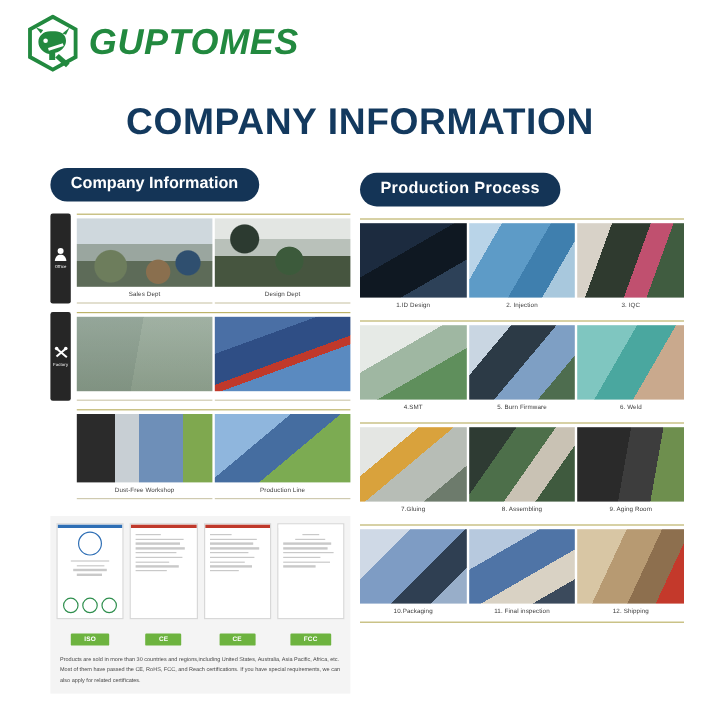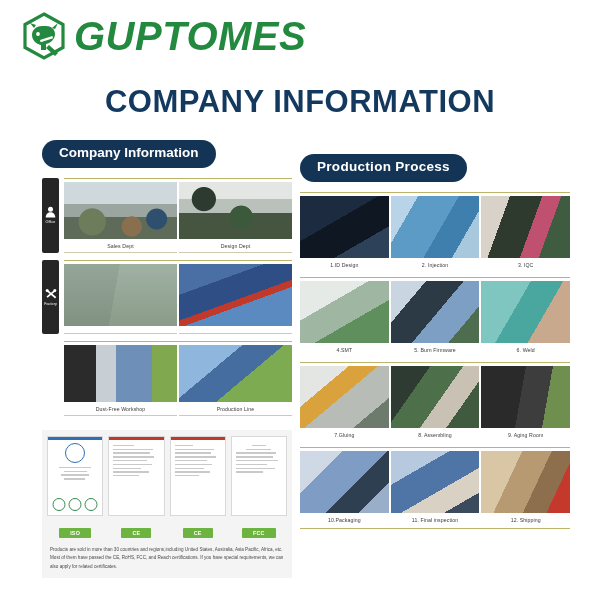--- a/index.html
+++ b/index.html
@@ -11,36 +11,36 @@
     position:relative;
   }
 
   
   .logo-bar{
     position:absolute;left:22px;top:12px;
     display:flex;align-items:center;gap:8px;
   }
   .logo-mark{width:44px;height:48px;display:block;}
   .logo-word{
-    font-size:40px;font-weight:bold;font-style:italic;
+    font-size:30px;font-weight:bold;font-style:italic;
     color:#22893f;letter-spacing:0.5px;
     font-family:"Liberation Sans", sans-serif;
   }
 
   
   .page-title{
     position:absolute;left:0;top:84px;width:600px;
     text-align:center;
     font-size:31px;font-weight:bold;
     color:#13395e;letter-spacing:.5px;
   }
 
   
   .col-left{position:absolute;left:42px;top:140px;width:250px;}
-  .col-right{position:absolute;left:300px;top:154px;width:270px;}
+  .col-right{position:absolute;left:300px;top:144px;width:270px;}
 
   
   .pill{
     display:inline-block;
     background:#143456;color:#ffffff;
     font-size:13.5px;font-weight:bold;
     padding:6px 17px 7px 17px;
     border-radius:20px;
     line-height:1.1;
     white-space:nowrap;

